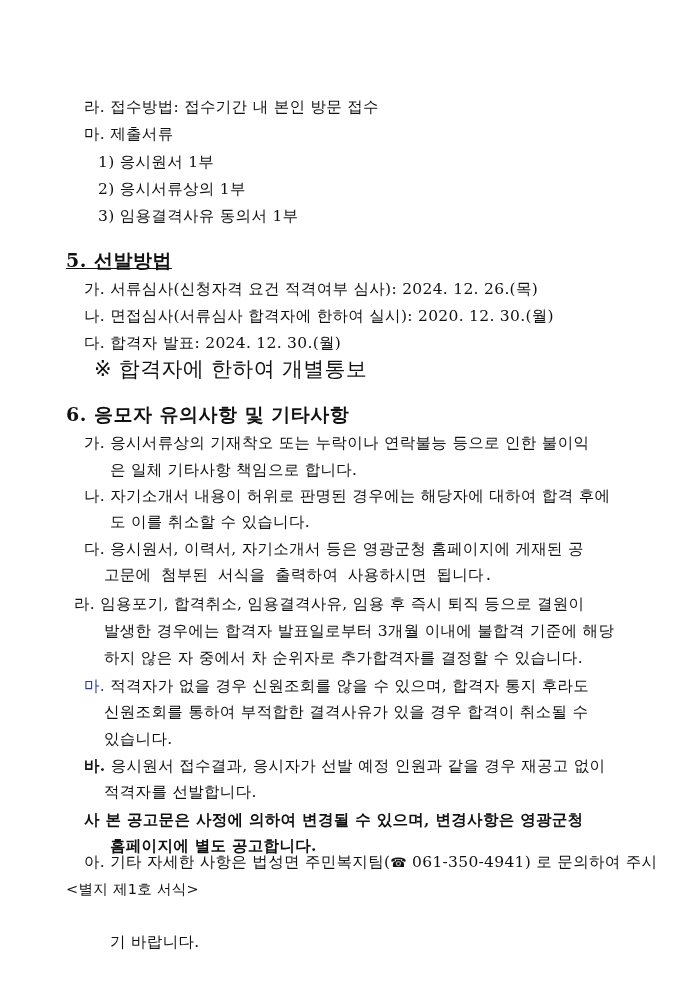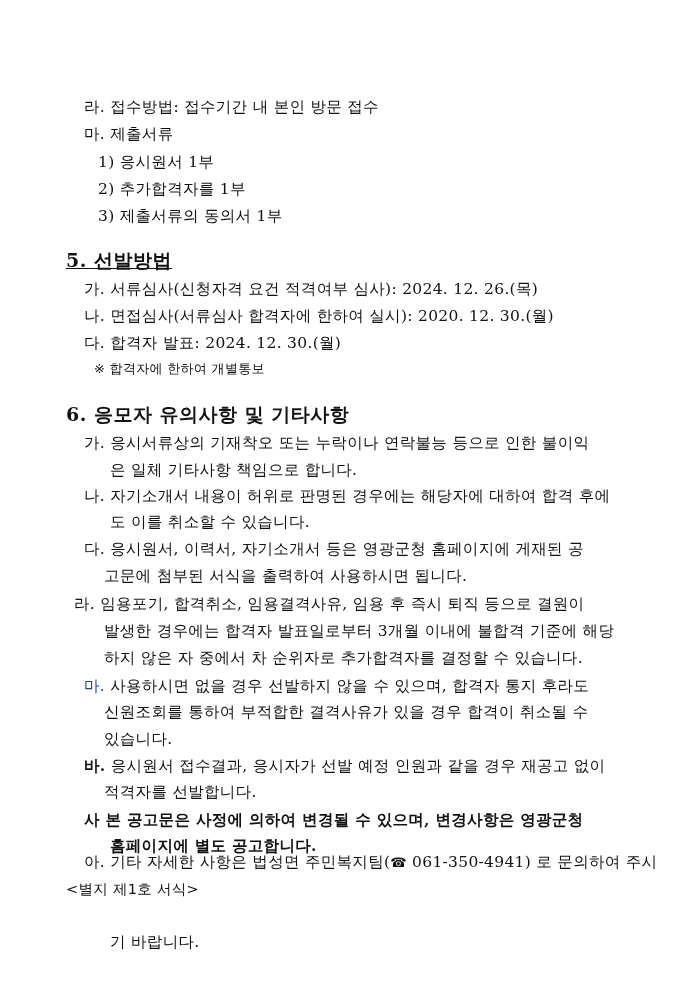--- a/index.html
+++ b/index.html
@@ -1,21 +1,21 @@
 <!DOCTYPE html>
 <html><head>
 <meta charset="utf-8">
 <style>
   html, body { margin: 0; padding: 0; background: #ffffff; }
   body { width: 700px; height: 990px; position: relative; overflow: hidden;
          font-family: "DejaVu Serif", "Liberation Serif", serif; color: #111; }
   .line { position: absolute; white-space: nowrap; font-size: 15.5px; line-height: 20px; letter-spacing: 0.3px; }
   .h { font-weight: bold; font-size: 19px; letter-spacing: 0.5px; }
   .b { font-weight: bold; }
-  .sans { font-family: "DejaVu Sans", "Liberation Sans", sans-serif; font-size: 13px; }
+  .sans { font-family: "DejaVu Sans", "Liberation Sans", sans-serif; font-size: 21px; }
   .small { font-size: 14.5px; }
   .blue-marker { color: #2a3a9a; }
   .icon-phone { font-family: "DejaVu Sans", sans-serif; font-size: 13px; }
 </style>
 </head>
 <body>
 
 <div class="line" style="left:84px; top:97px;" data-name="item-ra-application-method">
   <span data-name="item-marker" data-bind="section4_tail.ra.marker">라.</span>
   <span data-name="item-text" data-bind="section4_tail.ra.text">접수방법: 접수기간 내 본인 방문 접수</span>
@@ -23,25 +23,25 @@
 <div class="line" style="left:84px; top:124px;" data-name="item-ma-documents">
   <span data-name="item-marker" data-bind="section4_tail.ma.marker">마.</span>
   <span data-name="item-text" data-bind="section4_tail.ma.text">제출서류</span>
 </div>
 <div class="line" style="left:98px; top:152px;" data-name="document-item">
   <span data-name="item-marker" data-bind="section4_tail.documents.0.marker">1)</span>
   <span data-name="item-text" data-bind="section4_tail.documents.0.text">응시원서 1부</span>
 </div>
 <div class="line" style="left:98px; top:179px;" data-name="document-item">
   <span data-name="item-marker" data-bind="section4_tail.documents.1.marker">2)</span>
-  <span data-name="item-text" data-bind="section4_tail.documents.1.text">추가합격자를 1부</span>
+  <span data-name="item-text" data-bind="section4_tail.documents.1.text">응시서류상의 1부</span>
 </div>
 <div class="line" style="left:98px; top:206px;" data-name="document-item">
   <span data-name="item-marker" data-bind="section4_tail.documents.2.marker">3)</span>
-  <span data-name="item-text" data-bind="section4_tail.documents.2.text">제출서류의 동의서 1부</span>
+  <span data-name="item-text" data-bind="section4_tail.documents.2.text">임용결격사유 동의서 1부</span>
 </div>
 
 <div class="line h" style="left:66px; top:250px;text-decoration:underline;" data-name="section-heading-selection-method" data-bind="section5.title">5. 선발방법</div>
 <div class="line" style="left:84px; top:279px;" data-name="selection-item">
   <span data-name="item-marker" data-bind="section5.items.0.marker">가.</span>
   <span data-name="item-text" data-bind="section5.items.0.text">서류심사(신청자격 요건 적격여부 심사): 2024. 12. 26.(목)</span>
 </div>
 <div class="line" style="left:84px; top:306px;" data-name="selection-item">
   <span data-name="item-marker" data-bind="section5.items.1.marker">나.</span>
   <span data-name="item-text" data-bind="section5.items.1.text">면접심사(서류심사 합격자에 한하여 실시): 2020. 12. 30.(월)</span>
@@ -63,32 +63,32 @@
 <div class="line" style="left:84px; top:486px;" data-name="note-item-na">
   <span data-name="item-marker" data-bind="section6.items.1.marker">나.</span>
   <span data-name="item-text" data-bind="section6.items.1.lines.0">자기소개서 내용이 허위로 판명된 경우에는 해당자에 대하여 합격 후에</span>
 </div>
 <div class="line" style="left:110px; top:512px;" data-name="note-item-continuation" data-bind="section6.items.1.lines.1">도 이를 취소할 수 있습니다.</div>
 
 <div class="line" style="left:84px; top:539px;" data-name="note-item-da">
   <span data-name="item-marker" data-bind="section6.items.2.marker">다.</span>
   <span data-name="item-text" data-bind="section6.items.2.lines.0">응시원서, 이력서, 자기소개서 등은 영광군청 홈페이지에 게재된 공</span>
 </div>
-<div class="line" style="left:104px; top:566px;" data-name="note-item-continuation" data-bind="section6.items.2.lines.1">고문에 첨부된 서식을 출력하여 사용하시면 됩니다.</div>
+<div class="line" style="left:104px; top:566px;font-family:Liberation Mono, monospace;" data-name="note-item-continuation" data-bind="section6.items.2.lines.1">고문에 첨부된 서식을 출력하여 사용하시면 됩니다.</div>
 
 <div class="line" style="left:74px; top:594px;" data-name="note-item-ra">
   <span data-name="item-marker" data-bind="section6.items.3.marker">라.</span>
   <span data-name="item-text" data-bind="section6.items.3.lines.0">임용포기, 합격취소, 임용결격사유, 임용 후 즉시 퇴직 등으로 결원이</span>
 </div>
 <div class="line" style="left:104px; top:621px;" data-name="note-item-continuation" data-bind="section6.items.3.lines.1">발생한 경우에는 합격자 발표일로부터 3개월 이내에 불합격 기준에 해당</div>
 <div class="line" style="left:104px; top:648px;" data-name="note-item-continuation" data-bind="section6.items.3.lines.2">하지 않은 자 중에서 차 순위자로 추가합격자를 결정할 수 있습니다.</div>
 
 <div class="line" style="left:84px; top:676px;" data-name="note-item-ma">
   <span class="blue-marker" data-name="item-marker" data-bind="section6.items.4.marker">마.</span>
-  <span data-name="item-text" data-bind="section6.items.4.lines.0">사용하시면 없을 경우 선발하지 않을 수 있으며, 합격자 통지 후라도</span>
+  <span data-name="item-text" data-bind="section6.items.4.lines.0">적격자가 없을 경우 신원조회를 않을 수 있으며, 합격자 통지 후라도</span>
 </div>
 <div class="line" style="left:104px; top:702px;" data-name="note-item-continuation" data-bind="section6.items.4.lines.1">신원조회를 통하여 부적합한 결격사유가 있을 경우 합격이 취소될 수</div>
 <div class="line" style="left:104px; top:729px;" data-name="note-item-continuation" data-bind="section6.items.4.lines.2">있습니다.</div>
 
 <div class="line" style="left:84px; top:756px;" data-name="note-item-ba">
   <span class="b" data-name="item-marker" data-bind="section6.items.5.marker">바.</span>
   <span data-name="item-text" data-bind="section6.items.5.lines.0">응시원서 접수결과, 응시자가 선발 예정 인원과 같을 경우 재공고 없이</span>
 </div>
 <div class="line" style="left:104px; top:782px;" data-name="note-item-continuation" data-bind="section6.items.5.lines.1">적격자를 선발합니다.</div>
 

